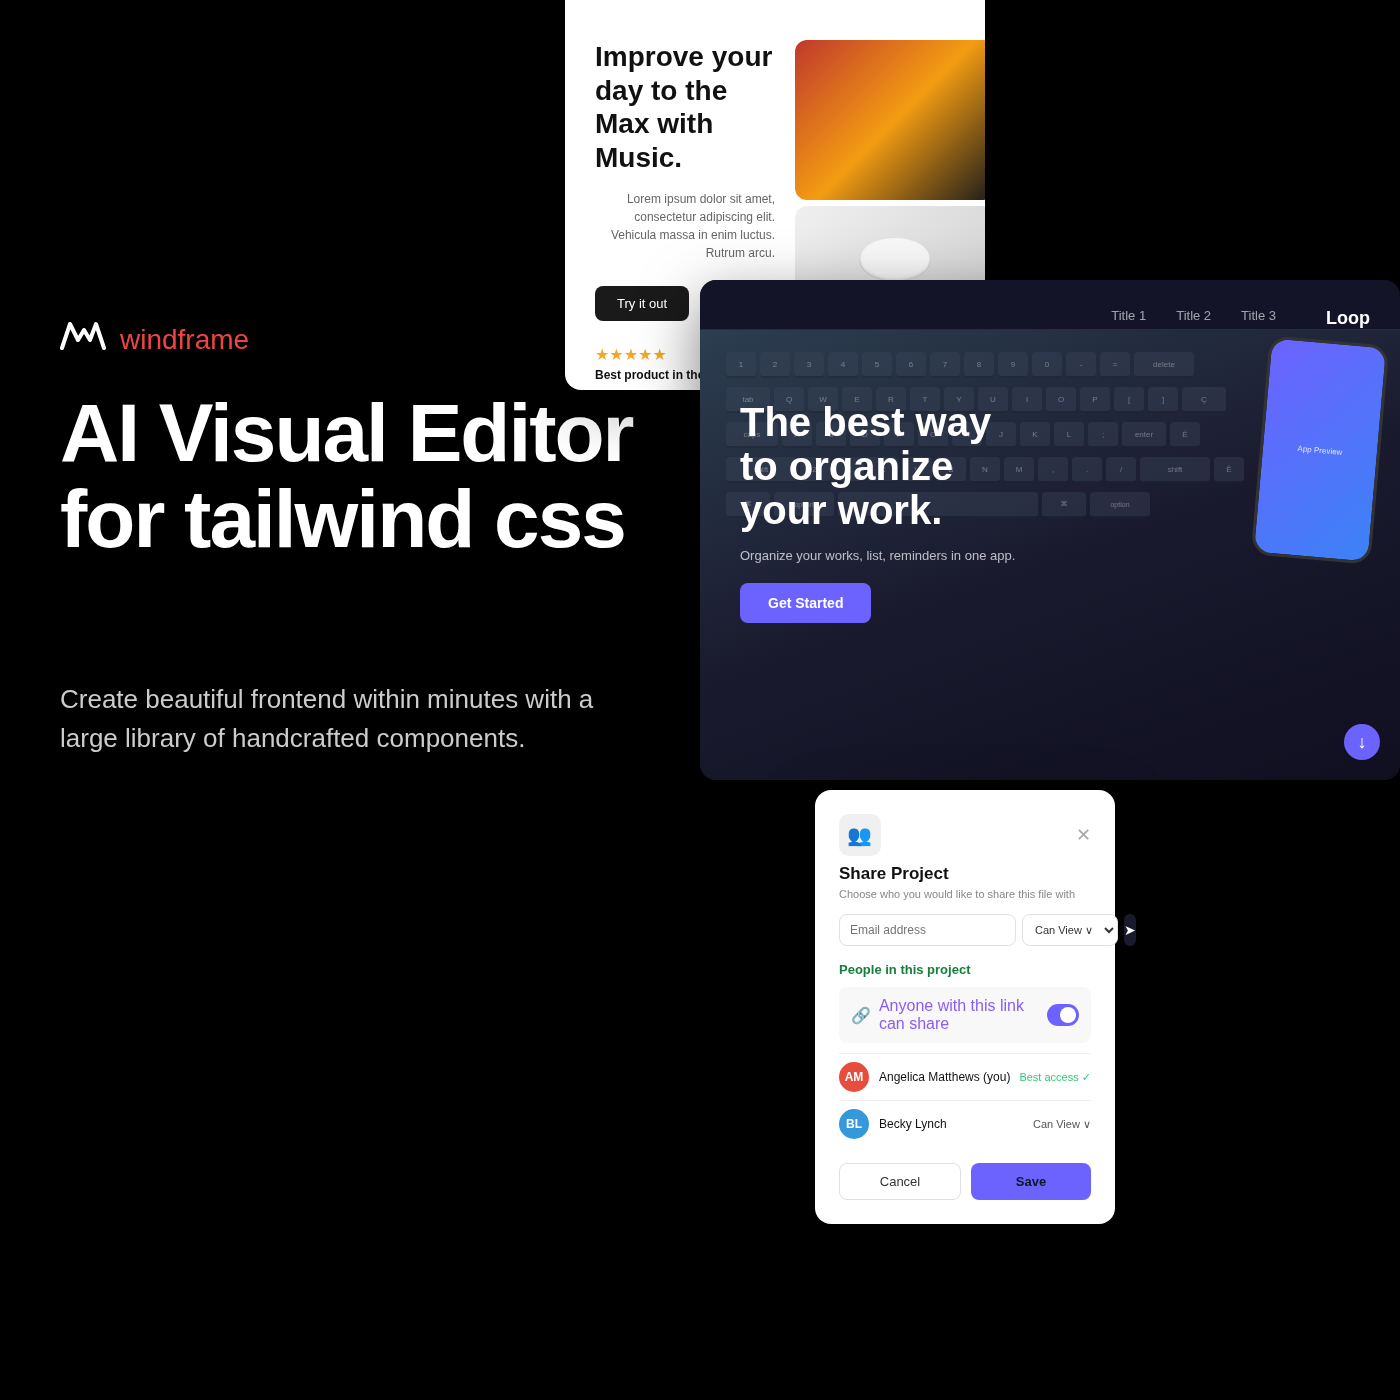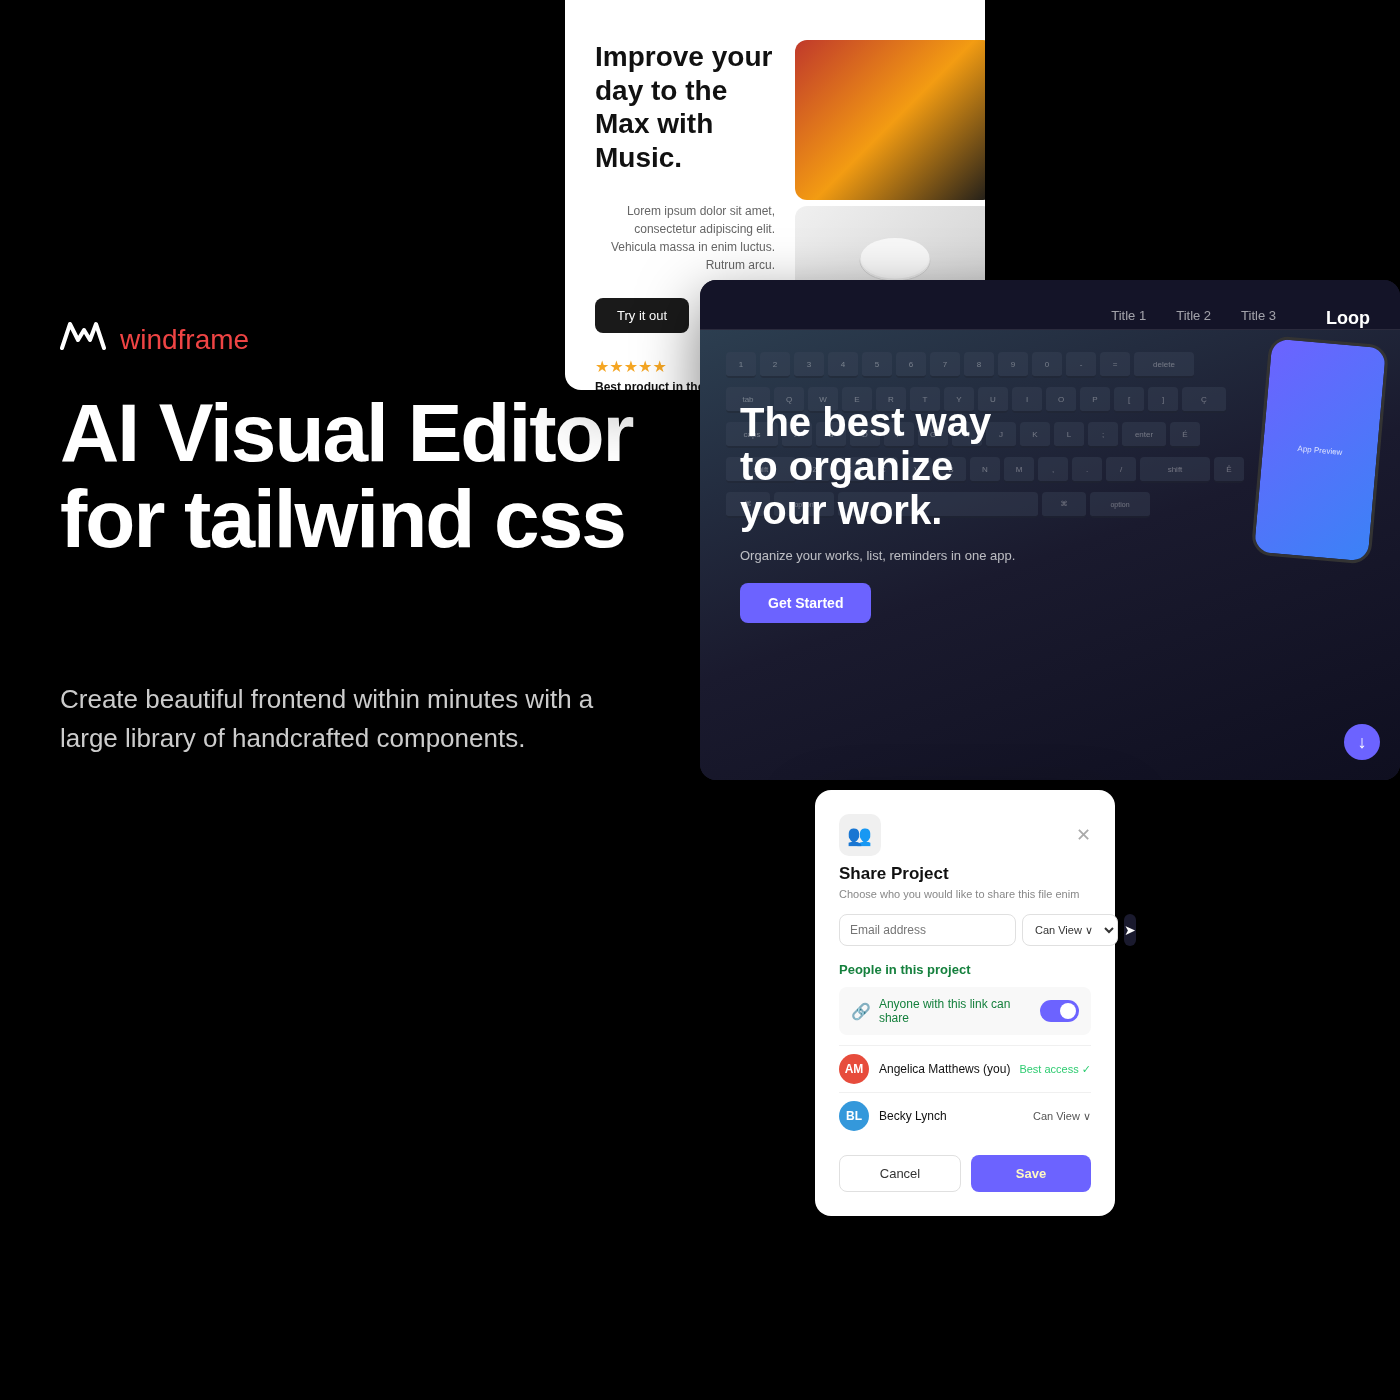--- a/index.html
+++ b/index.html
@@ -70,21 +70,21 @@
       padding: 40px 30px 30px;
       box-shadow: 0 20px 60px rgba(0,0,0,0.3);
       overflow: hidden;
     }
 
     .card-music-title {
       font-size: 28px;
       font-weight: 800;
       color: #111;
       line-height: 1.2;
-      margin-bottom: 28px;
+      margin-bottom: 16px;
     }
 
     .card-music-body {
       font-size: 12px;
       color: #666;
       line-height: 1.5;
       margin-bottom: 24px;
       text-align: right;
     }
 
@@ -363,22 +363,22 @@
       display: flex;
       align-items: center;
       gap: 8px;
     }
 
     .link-icon {
       font-size: 16px;
     }
 
     .link-share-text {
-      font-size: 12px;
-      color: #15803d;
+      font-size: 16px;
+      color: #8b5cf6;
     }
 
     .toggle {
       width: 40px;
       height: 22px;
       background: #6c63ff;
       border-radius: 11px;
       position: relative;
       cursor: pointer;
     }
@@ -454,21 +454,21 @@
     }
 
     .btn-save {
       flex: 1;
       padding: 10px;
       border: none;
       border-radius: 8px;
       background: #6c63ff;
       font-size: 13px;
       font-weight: 600;
-      color: #fef9c3;
+      color: #0f172a;
       cursor: pointer;
     }
 
     
     .kb-container {
       position: absolute;
       top: 50px;
       left: 0;
       right: 0;
       bottom: 0;
@@ -658,21 +658,21 @@
 
 <div class="card-share">
   <div class="share-header">
     <div class="share-icon-wrapper">
       <span>👥</span>
     </div>
     <span class="share-close">✕</span>
   </div>
 
   <div class="share-title">Share Project</div>
-  <div class="share-desc">Choose who you would like to share this file enim</div>
+  <div class="share-desc">Choose who you would like to share this file with</div>
 
   <div class="share-input-row">
     <input class="share-email-input" type="text" placeholder="Email address" style="">
     <select class="share-view-select">
       <option>Can View ∨</option>
     </select>
     <div class="share-send-btn">➤</div>
   </div>
 
   <div class="people-label">People in this project</div>

